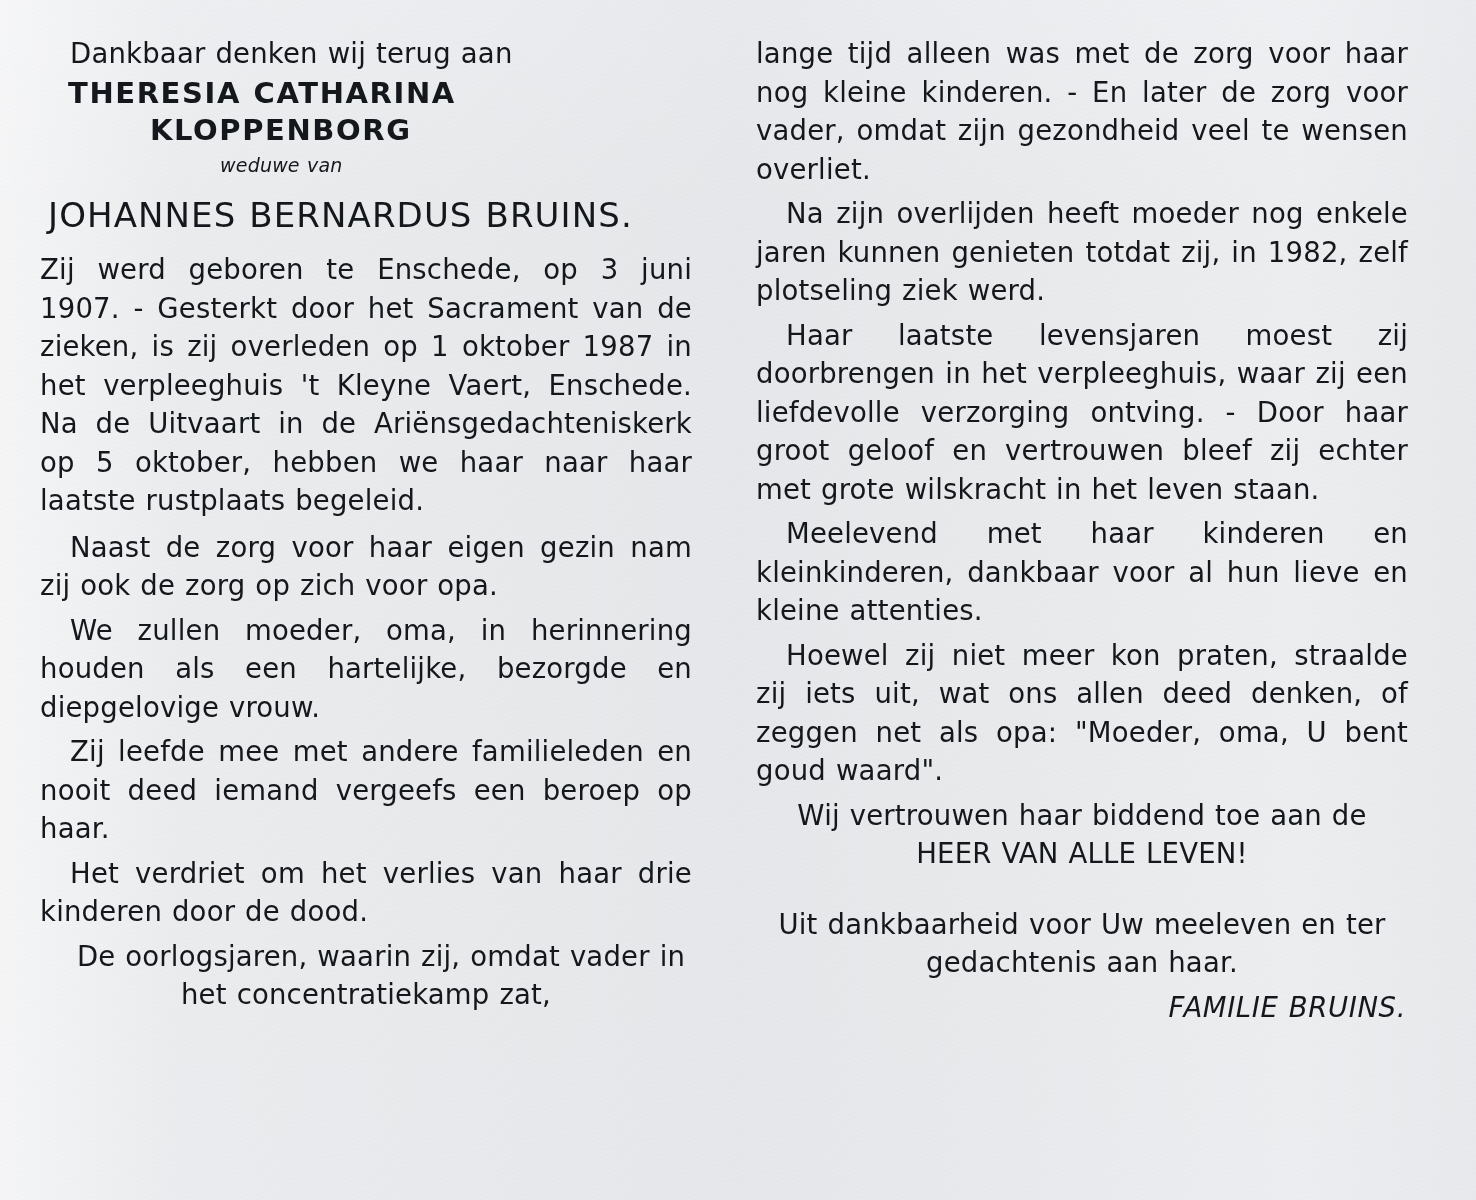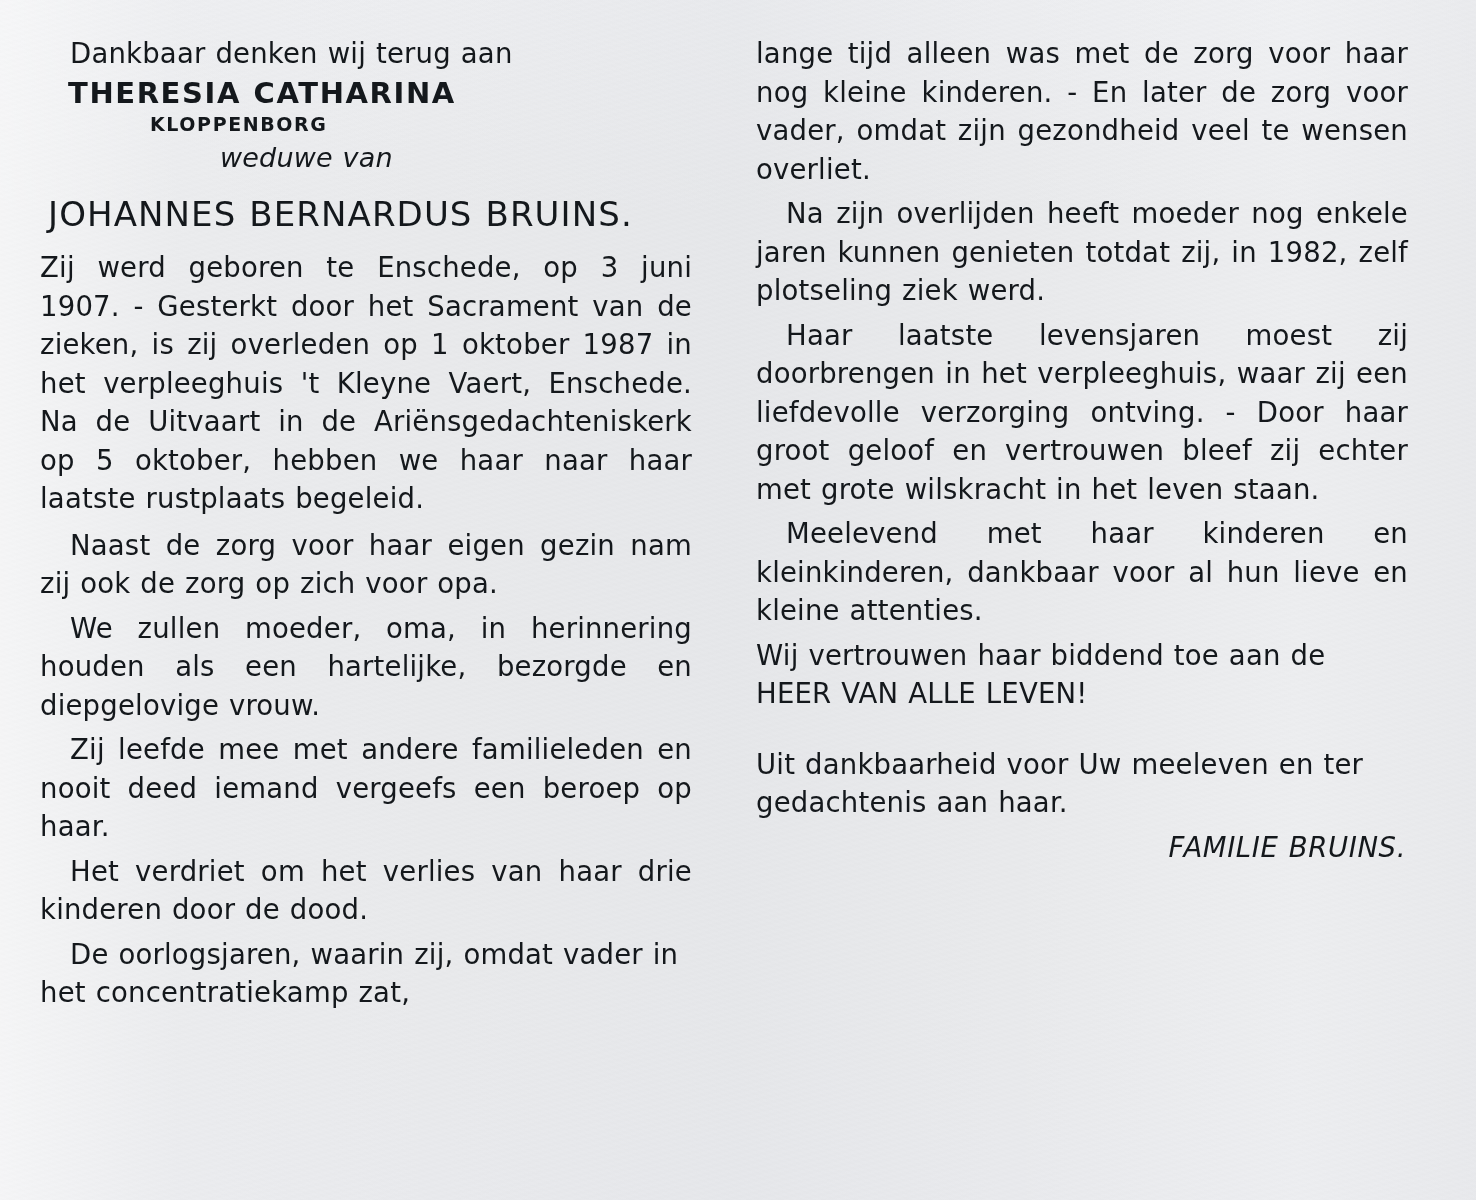--- a/index.html
+++ b/index.html
@@ -67,47 +67,47 @@
     line-height: 1.40;
     letter-spacing: 0.2px;
     word-spacing: 1px;
   }
   .para {
     margin: 0 8px 6px 0;
     text-indent: 30px;
     text-align: justify;
   }
   .para.noindent { text-indent: 0; }
-  .para.last { text-align: left; }
+  .para.last { text-align: center; }
 
   .intro {
     text-indent: 30px;
     font-size: 27.5px;
     line-height: 1.40;
     margin-bottom: 2px;
   }
   .name {
     font-weight: bold;
     font-size: 29px;
     line-height: 1.30;
     letter-spacing: 1.6px;
     text-indent: 28px;
     margin: 2px 0 0 0;
   }
   .name2 {
     font-weight: bold;
-    font-size: 19px;
+    font-size: 29px;
     line-height: 1.30;
     letter-spacing: 1.6px;
     text-indent: 110px;
     margin: 0 0 2px 0;
   }
   .weduwe {
     font-style: italic;
-    font-size: 27px;
+    font-size: 19px;
     text-indent: 180px;
     margin: 2px 0 0 0;
   }
   .spouse {
     font-size: 34px;
     letter-spacing: 1.1px;
     text-indent: 8px;
     margin: 14px 0 10px 0;
   }
   .bio {
@@ -147,19 +147,20 @@
     <p class="para">Zij leefde mee met andere familieleden en nooit deed iemand vergeefs een beroep op haar.</p>
     <p class="para">Het verdriet om het verlies van haar drie kinderen door de dood.</p>
     <p class="para last">De oorlogsjaren, waarin zij, omdat vader in het concentratiekamp zat,</p>
   </div>
 
   <div class="col col-right">
     <p class="para noindent">lange tijd alleen was met de zorg voor haar nog kleine kinderen. - En later de zorg voor vader, omdat zijn gezondheid veel te wensen overliet.</p>
     <p class="para">Na zijn overlijden heeft moeder nog enkele jaren kunnen genieten totdat zij, in 1982, zelf plotseling ziek werd.</p>
     <p class="para">Haar laatste levensjaren moest zij doorbrengen in het verpleeghuis, waar zij een liefdevolle verzorging ontving. - Door haar groot geloof en vertrouwen bleef zij echter met grote wilskracht in het leven staan.</p>
     <p class="para">Meelevend met haar kinderen en kleinkinderen, dankbaar voor al hun lieve en kleine attenties.</p>
+    <p class="para">Hoewel zij niet meer kon praten, straalde zij iets uit, wat ons allen deed denken, of zeggen net als opa: "Moeder, oma, U bent goud waard".</p>
     <p class="para noindent last">Wij vertrouwen haar biddend toe aan de HEER VAN ALLE LEVEN!</p>
     <div class="gap"></div>
     <p class="para noindent last">Uit dankbaarheid voor Uw meeleven en ter gedachtenis aan haar.</p>
     <p class="sign">FAMILIE BRUINS.</p>
   </div>
 
 </div>
 
 </body></html>

